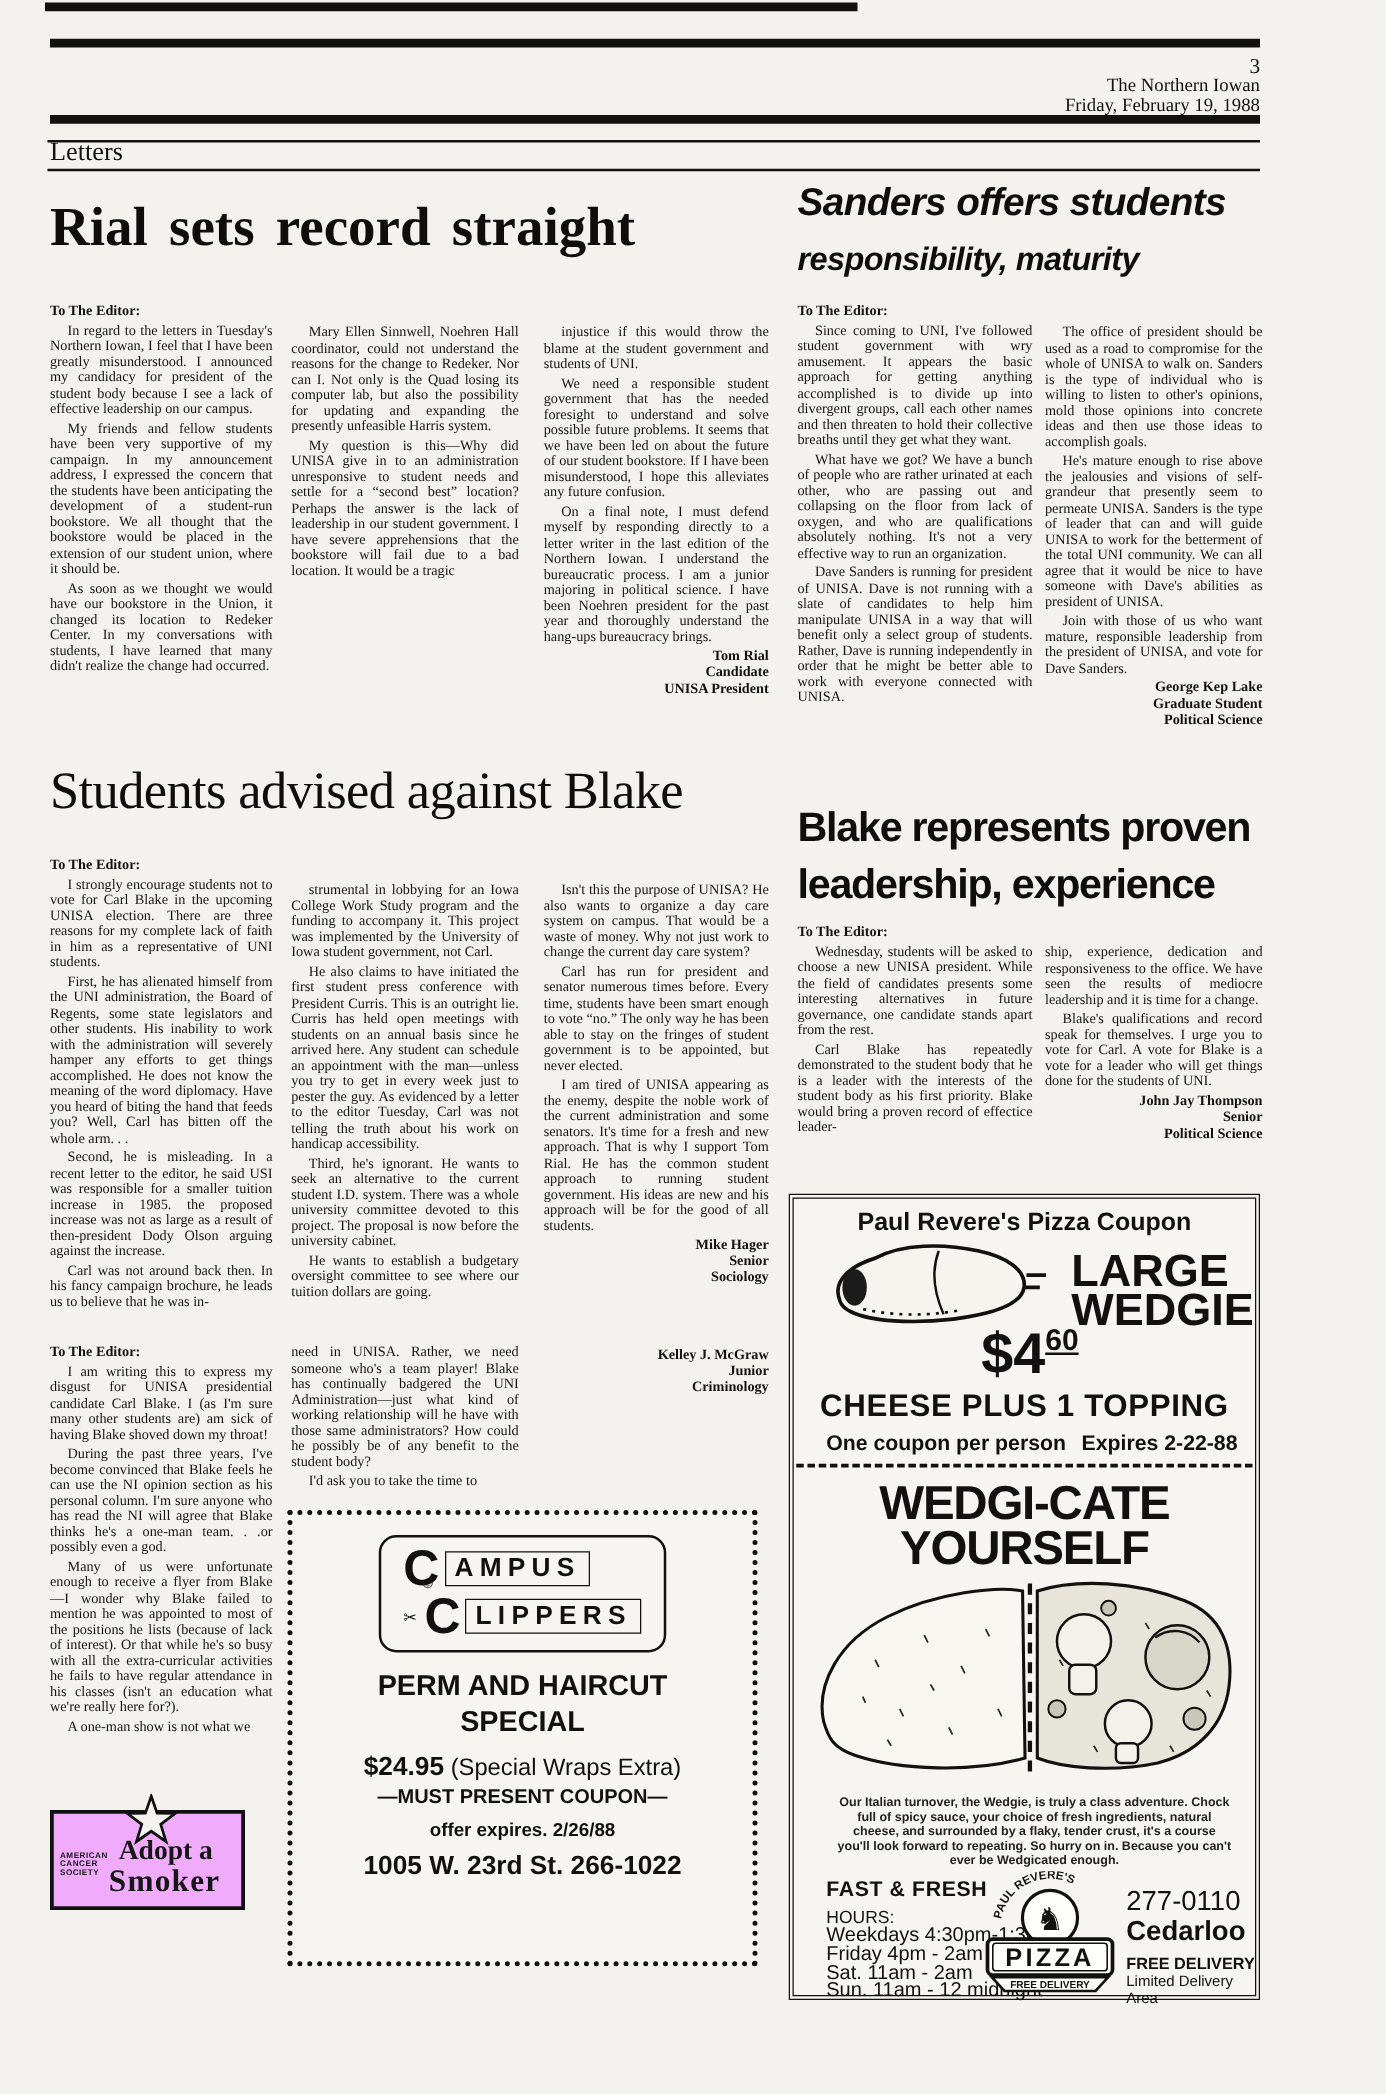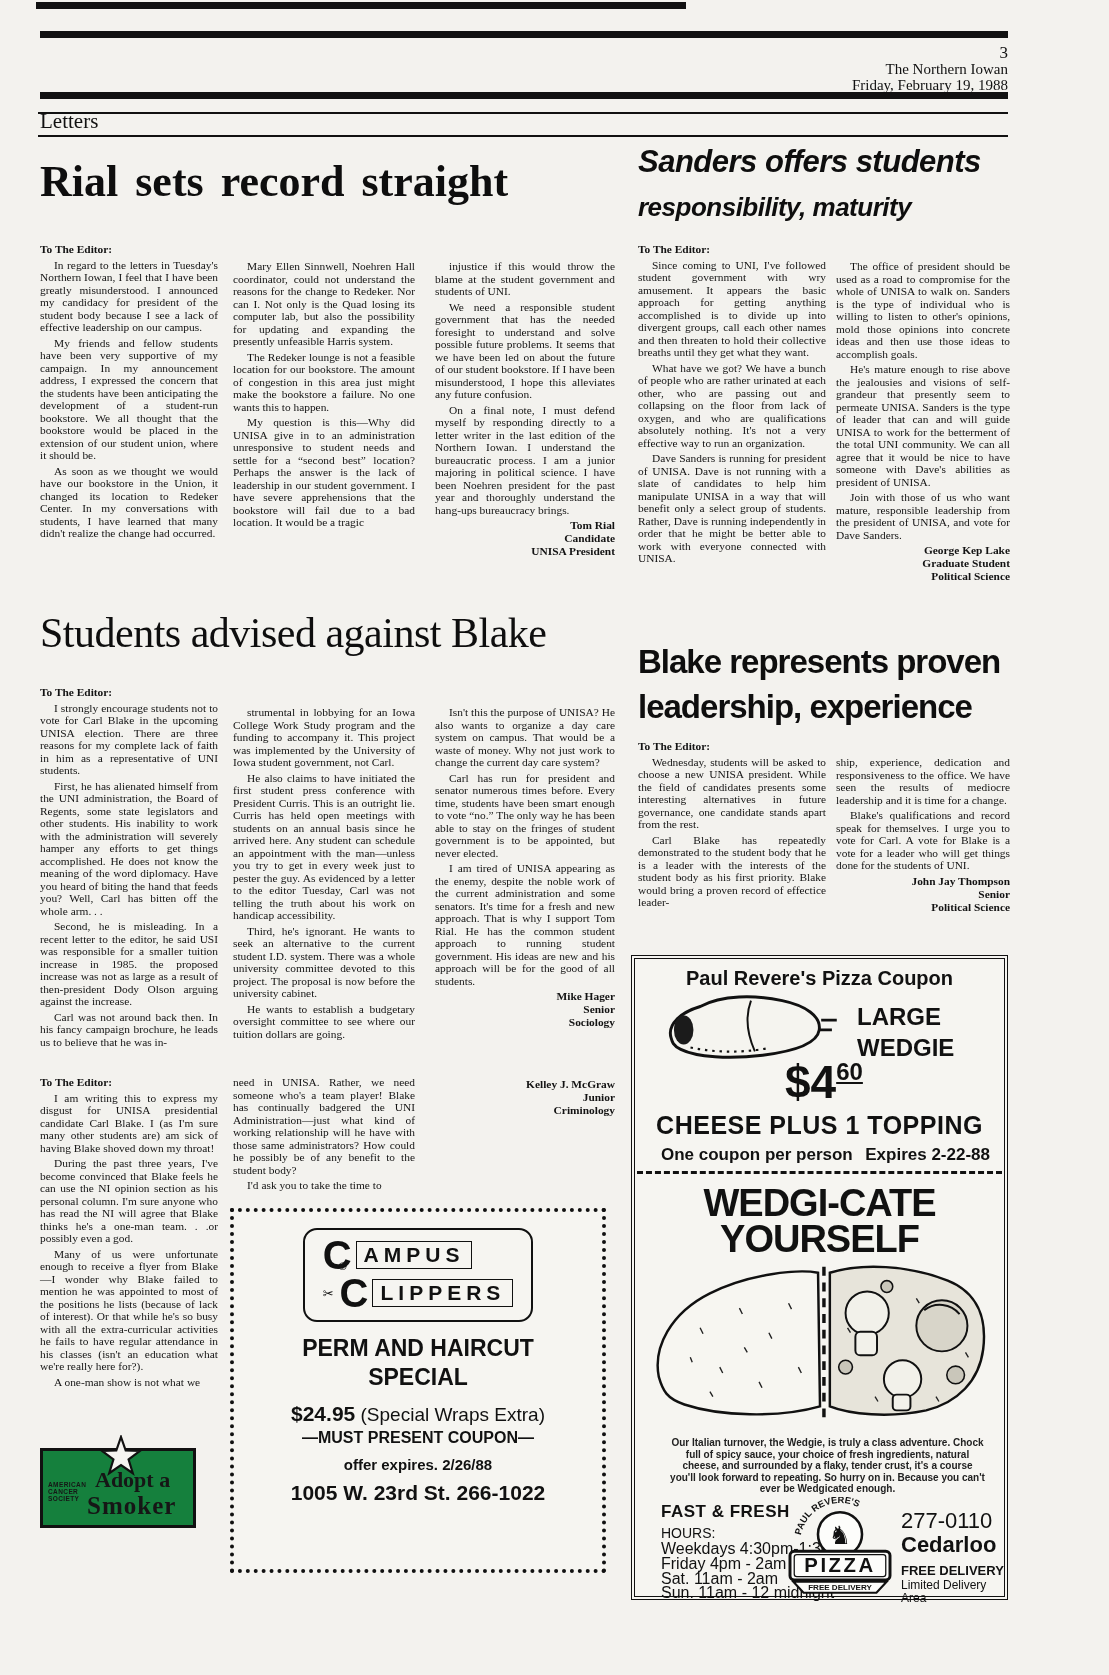--- a/index.html
+++ b/index.html
@@ -18,21 +18,21 @@
   .col p{margin:0 0 3px 0;}
   .col p.para{text-indent:14px;}
   .salut{font-weight:bold;}
   .sig{margin-top:2px;}
   .sig div{font-weight:bold;text-align:right;line-height:13px;}
   
   .pizza-ad{position:absolute;left:631px;top:955px;width:377px;height:645px;
             border:4px double #111;background:#f6f5f1;box-sizing:border-box;
             font-family:"Liberation Sans",sans-serif;color:#111;}
   .pz-title{position:absolute;left:0;right:0;top:8px;text-align:center;font-size:20px;font-weight:bold;}
-  .pz-large{position:absolute;left:222px;top:42px;font-size:24px;font-weight:bold;line-height:31px;}
+  .pz-large{position:absolute;left:222px;top:42px;font-size:36px;font-weight:bold;line-height:31px;}
   .pz-price{position:absolute;left:150px;top:96px;font-size:46px;font-weight:bold;}
   .pz-price .cents{font-size:24px;vertical-align:18px;text-decoration:underline;}
   .pz-deal{position:absolute;left:0;right:0;top:152px;text-align:center;font-size:25px;font-weight:bold;letter-spacing:.5px;}
   .pz-limit{position:absolute;left:26px;right:14px;top:186px;font-size:17px;font-weight:bold;display:flex;justify-content:space-between;}
   .pz-cut{position:absolute;left:2px;right:2px;top:212px;border-top:3px dashed #111;}
   .pz-promo{position:absolute;left:0;right:0;top:226px;text-align:center;font-weight:bold;
             font-size:38px;line-height:36px;letter-spacing:-1px;}
   .pz-body{position:absolute;left:34px;right:18px;top:478px;text-align:center;font-size:10px;line-height:11.6px;color:#222;font-weight:bold;}
   .pz-ff{position:absolute;left:26px;top:543px;font-size:17px;font-weight:bold;letter-spacing:.5px;}
   .pz-hours-label{position:absolute;left:26px;top:566px;font-size:14px;}
@@ -53,21 +53,21 @@
   .cc-strip{border:1.5px solid #111;padding:0 7px;font-weight:bold;font-size:21px;letter-spacing:5px;line-height:26px;}
   .cc-scissors{font-size:13px;margin-right:2px;}
   .cc-perm{margin-top:12px;font-size:23px;font-weight:bold;line-height:1.25;}
   .cc-price{margin-top:10px;font-size:19px;}
   .cc-price b{font-size:21px;}
   .cc-coupon{margin-top:3px;font-size:16px;font-weight:bold;}
   .cc-exp{margin-top:9px;font-size:15px;font-weight:bold;}
   .cc-addr{margin-top:8px;font-size:21px;font-weight:bold;}
   
   .acs-ad{position:absolute;left:40px;top:1448px;width:156px;height:80px;box-sizing:border-box;
-          border:3.5px solid #111;background:#15803d;}
+          border:3.5px solid #111;background:#f0abfc;}
   .acs-star{position:absolute;left:56px;top:-16px;}
   .acs-org{position:absolute;left:5px;top:30px;font-family:"Liberation Sans",sans-serif;
            font-size:6.5px;font-weight:bold;line-height:7.2px;letter-spacing:.4px;}
   .acs-t1{position:absolute;left:52px;top:18px;font-size:22px;font-weight:bold;line-height:22px;}
   .acs-t2{position:absolute;left:44px;top:42px;font-size:25px;font-weight:bold;line-height:25px;letter-spacing:1px;}
 </style>
 </head>
 <body>
 
 <div class="page">
@@ -89,21 +89,20 @@
   <div class="hl-serif" style="left:40px;top:160px;font-size:44px;font-weight:bold;word-spacing:6px;">Rial sets record straight</div>
 
   <div class="col" style="left:40px;top:243px;width:178px;">
     <p class="salut">To The Editor:</p>
     <p class="para">In regard to the letters in Tuesday's Northern Iowan, I feel that I have been greatly misunderstood. I announced my candidacy for president of the student body because I see a lack of effective leadership on our campus.</p>
     <p class="para">My friends and fellow students have been very supportive of my campaign. In my announcement address, I expressed the concern that the students have been anticipating the development of a student-run bookstore. We all thought that the bookstore would be placed in the extension of our student union, where it should be.</p>
     <p class="para">As soon as we thought we would have our bookstore in the Union, it changed its location to Redeker Center. In my conversations with students, I have learned that many didn't realize the change had occurred.</p>
   </div>
   <div class="col" style="left:233px;top:260px;width:182px;">
     <p class="para">Mary Ellen Sinnwell, Noehren Hall coordinator, could not understand the reasons for the change to Redeker. Nor can I. Not only is the Quad losing its computer lab, but also the possibility for updating and expanding the presently unfeasible Harris system.</p>
-    <p class="para">The Redeker lounge is not a feasible location for our bookstore. The amount of congestion in this area just might make the bookstore a failure. No one wants this to happen.</p>
     <p class="para">My question is this—Why did UNISA give in to an administration unresponsive to student needs and settle for a “second best” location? Perhaps the answer is the lack of leadership in our student government. I have severe apprehensions that the bookstore will fail due to a bad location. It would be a tragic</p>
   </div>
   <div class="col" style="left:435px;top:260px;width:180px;">
     <p class="para">injustice if this would throw the blame at the student government and students of UNI.</p>
     <p class="para">We need a responsible student government that has the needed foresight to understand and solve possible future problems. It seems that we have been led on about the future of our student bookstore. If I have been misunderstood, I hope this alleviates any future confusion.</p>
     <p class="para">On a final note, I must defend myself by responding directly to a letter writer in the last edition of the Northern Iowan. I understand the bureaucratic process. I am a junior majoring in political science. I have been Noehren president for the past year and thoroughly understand the hang-ups bureaucracy brings.</p>
     <div class="sig">
       <div>Tom Rial</div>
       <div>Candidate</div>
       <div>UNISA President</div>

